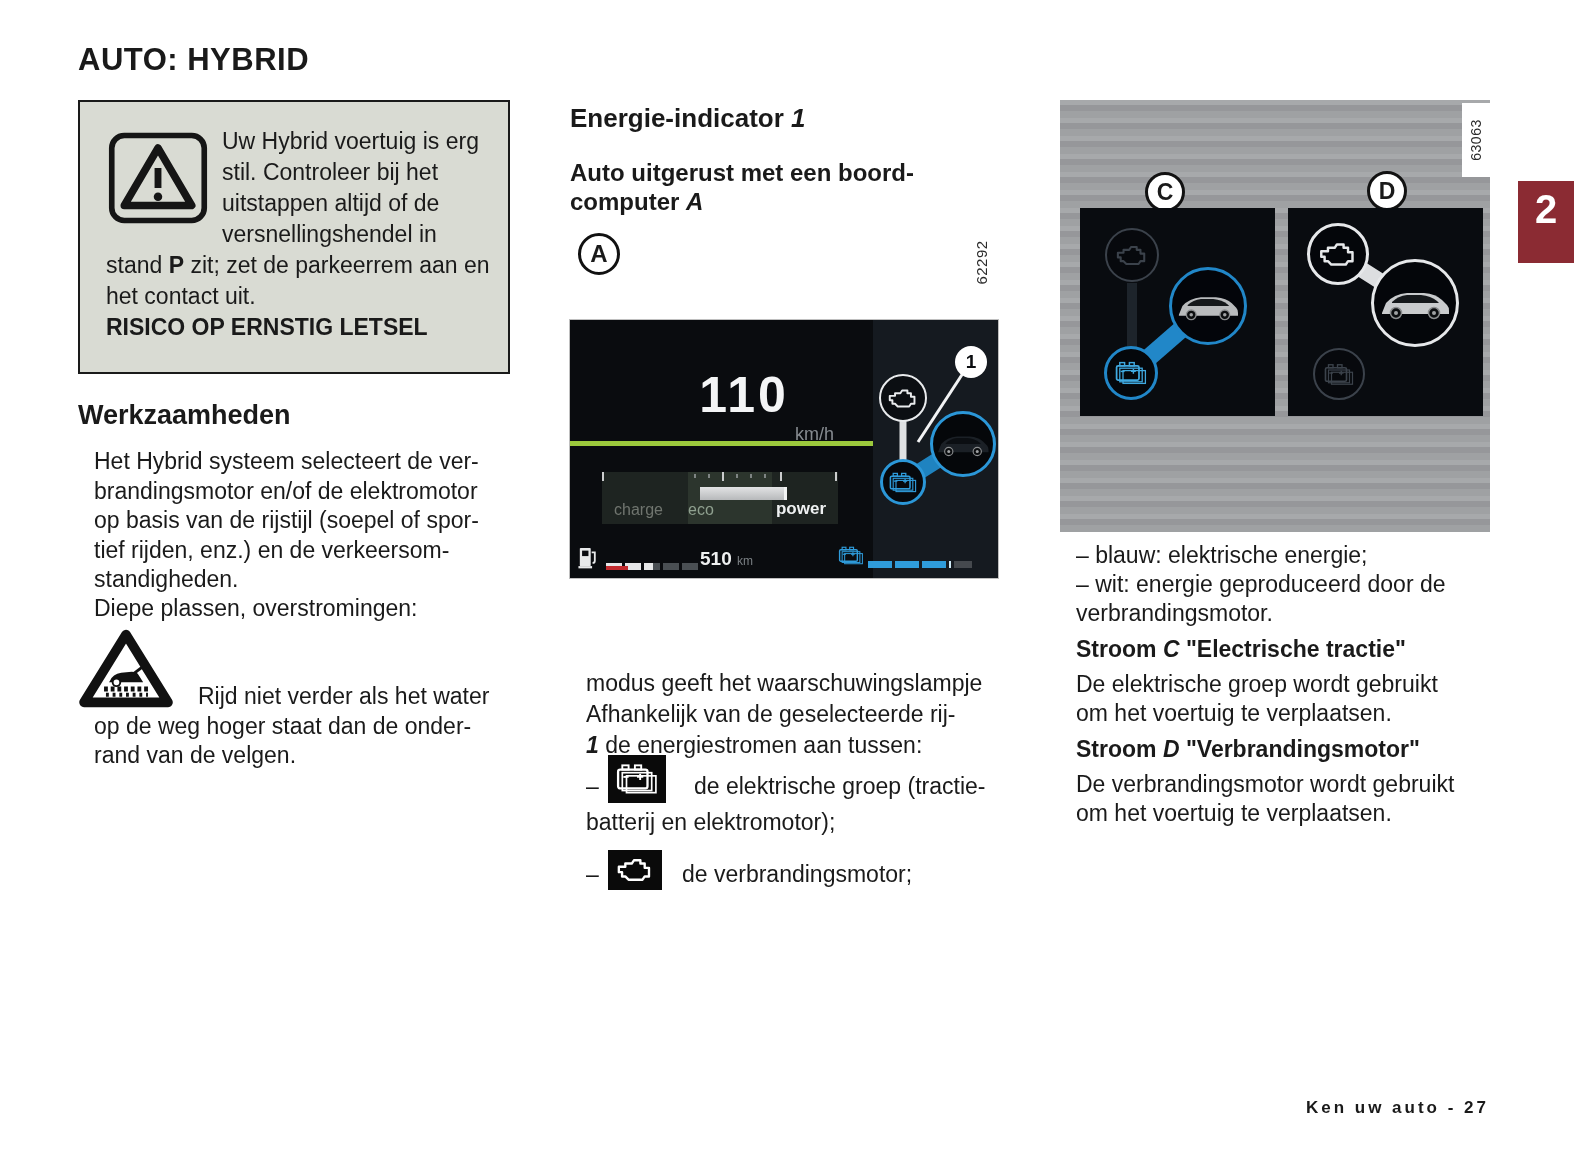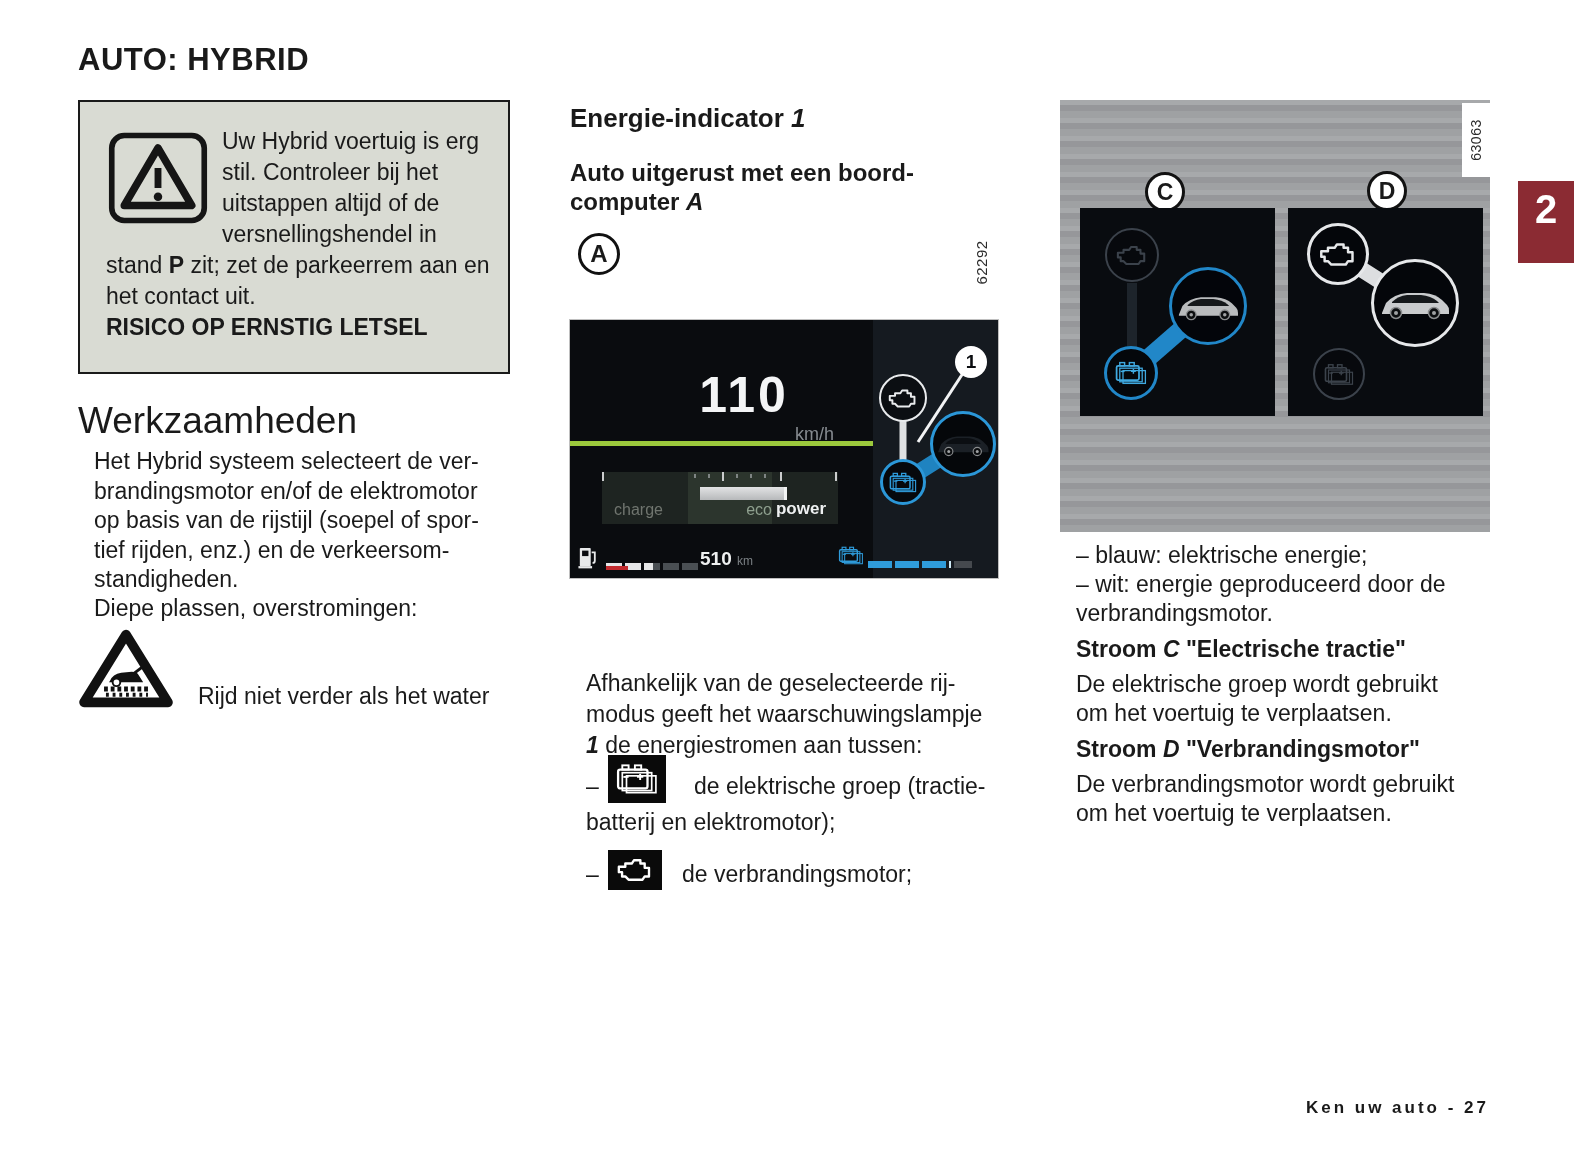--- a/index.html
+++ b/index.html
@@ -5,21 +5,21 @@
   html,body{margin:0;padding:0;background:#e8e8e8;}
   .page{position:relative;width:1574px;height:1165px;background:#ffffff;
         font-family:"Liberation Sans",sans-serif;color:#1a1a1a;overflow:hidden;}
   .abs{position:absolute;}
   .b{font-weight:bold;}
   .bi{font-weight:bold;font-style:italic;}
   .prelines{white-space:pre-line;}
   .body-text{font-size:23px;line-height:29px;margin-left:16px;}
   h1,h2,h3,h4{margin:0;}
   .title{font-size:31px;font-weight:bold;letter-spacing:.5px;}
-  .sect-head{font-size:37px;font-weight:normal;}
+  .sect-head{font-size:27px;font-weight:bold;}
   .mid-head{font-size:26px;font-weight:bold;}
   .sub-head{font-size:24px;font-weight:bold;line-height:29px;}
   .warnbox{background:#d9dbd3;border:2px solid #1a1a1a;box-sizing:border-box;padding:24px 12px 10px 26px;}
   .warnbox .wtext{font-size:23px;line-height:31px;}
   .floaticon{float:left;width:100px;height:100px;margin:2px 14px 4px 2px;}
   .marker{border:3px solid #111;border-radius:50%;background:#fff;display:flex;
           align-items:center;justify-content:center;font-weight:bold;box-sizing:border-box;}
   .vwrap{display:flex;align-items:center;justify-content:center;}
   .vlabel{transform:rotate(-90deg);font-size:15px;color:#2b2b2b;letter-spacing:.5px;white-space:nowrap;}
   
@@ -105,20 +105,22 @@
 op basis van de rijstijl (soepel of spor-
 tief rijden, enz.) en de verkeersom-
 standigheden.</div>
 
     <div class="abs body-text" style="left:0;top:594px">Diepe plassen, overstromingen:</div>
 
     <svg class="abs" style="left:0;top:626px;width:96px;height:84px">
         <use href="#sym-flood"></use>
       </svg>
     <div class="abs body-text" style="left:104px;top:682px">Rijd niet verder als het water</div>
+    <div class="abs body-text prelines" style="left:0;top:712px;width:436px">op de weg hoger staat dan de onder-
+rand van de velgen.</div>
   </div>
 
   <div class="abs" style="left:570px;top:0;width:432px;height:1165px">
 
     <h3 class="abs mid-head" style="left:0;top:103px"><span>Energie-indicator </span><span class="bi">1</span></h3>
 
     <h4 class="abs sub-head" style="left:0;top:158px;width:432px">
       <span>Auto uitgerust met een boord-</span><br>
       <span>computer </span><span class="bi">A</span>
     </h4>
@@ -165,21 +167,21 @@
         <div class="abs" style="left:120px;top:0;width:2px;height:9px;background:#cbcdce"></div>
         <div class="abs" style="left:178px;top:0;width:2px;height:9px;background:#cbcdce"></div>
         <div class="abs" style="left:233px;top:0;width:2px;height:9px;background:#cbcdce"></div>
         <div class="abs" style="left:92px;top:2px;width:2px;height:4px;background:#7f8584"></div>
         <div class="abs" style="left:106px;top:2px;width:2px;height:4px;background:#7f8584"></div>
         <div class="abs" style="left:134px;top:2px;width:2px;height:4px;background:#7f8584"></div>
         <div class="abs" style="left:148px;top:2px;width:2px;height:4px;background:#7f8584"></div>
         <div class="abs" style="left:162px;top:2px;width:2px;height:4px;background:#7f8584"></div>
         <div class="abs" style="left:98px;top:15px;width:84px;height:13px;background:linear-gradient(180deg,#e2e3e4,#b7b9bb);border-right:3px solid #f2f3f3"></div>
         <div class="abs" style="left:12px;bottom:5px;font-size:16px;color:#70756f">charge</div>
-        <div class="abs" style="left:86px;bottom:5px;width:84px;text-align:right;font-size:16px;color:#8fa08f">eco</div>
+        <div class="abs" style="left:86px;bottom:5px;width:84px;text-align:left;font-size:16px;color:#8fa08f">eco</div>
         <div class="abs" style="right:12px;bottom:5px;font-size:17px;font-weight:bold;color:#eef0f1">power</div>
       </div>
 
       <svg class="abs" style="left:8px;top:224px;color:#e8e9ea" width="20" height="26">
           <use href="#sym-pump"></use>
         </svg>
       <div class="abs" style="left:36px;top:237px">
         <span class="seg" style="width:16px;background:#e6e7e8"></span><span class="seg" style="width:16px;background:#e6e7e8"></span><span class="seg" style="width:16px;background:linear-gradient(90deg,#e6e7e8 55%,#4a4f53 55%)"></span><span class="seg" style="width:16px;background:#4a4f53"></span><span class="seg" style="width:16px;background:#4a4f53"></span>
       </div>
       <div class="abs" style="left:36px;top:246px;width:22px;height:4px;background:#c22a2e"></div>
@@ -187,22 +189,22 @@
 
       <svg class="abs" style="left:268px;top:226px;color:#2f9cdb" width="26" height="19">
           <use href="#sym-batt"></use>
         </svg>
       <div class="abs" style="left:298px;top:235px">
         <span class="seg" style="width:24px;background:#2f9cdb"></span><span class="seg" style="width:24px;background:#2f9cdb"></span><span class="seg" style="width:24px;background:#2f9cdb"></span><span class="seg" style="width:2px;background:#cfe9f6"></span><span class="seg" style="width:18px;background:#45494e"></span>
       </div>
     </div>
 
     <div class="abs body-text" style="left:0;top:668px;width:440px;line-height:31px">
+      <div>modus geeft het waarschuwingslampje</div>
       <div>Afhankelijk van de geselecteerde rij-</div>
-      <div>modus geeft het waarschuwingslampje</div>
       <div><span class="bi">1</span><span> de energiestromen aan tussen:</span></div>
     </div>
 
     <div class="abs body-text" style="left:0;top:772px">–</div>
     <div class="abs sqicon" style="left:38px;top:755px;width:58px;height:48px">
       <svg width="42" height="32" style="color:#fff">
           <use href="#sym-batt"></use>
         </svg>
     </div>
     <div class="abs body-text" style="left:108px;top:772px">de elektrische groep (tractie-</div>

